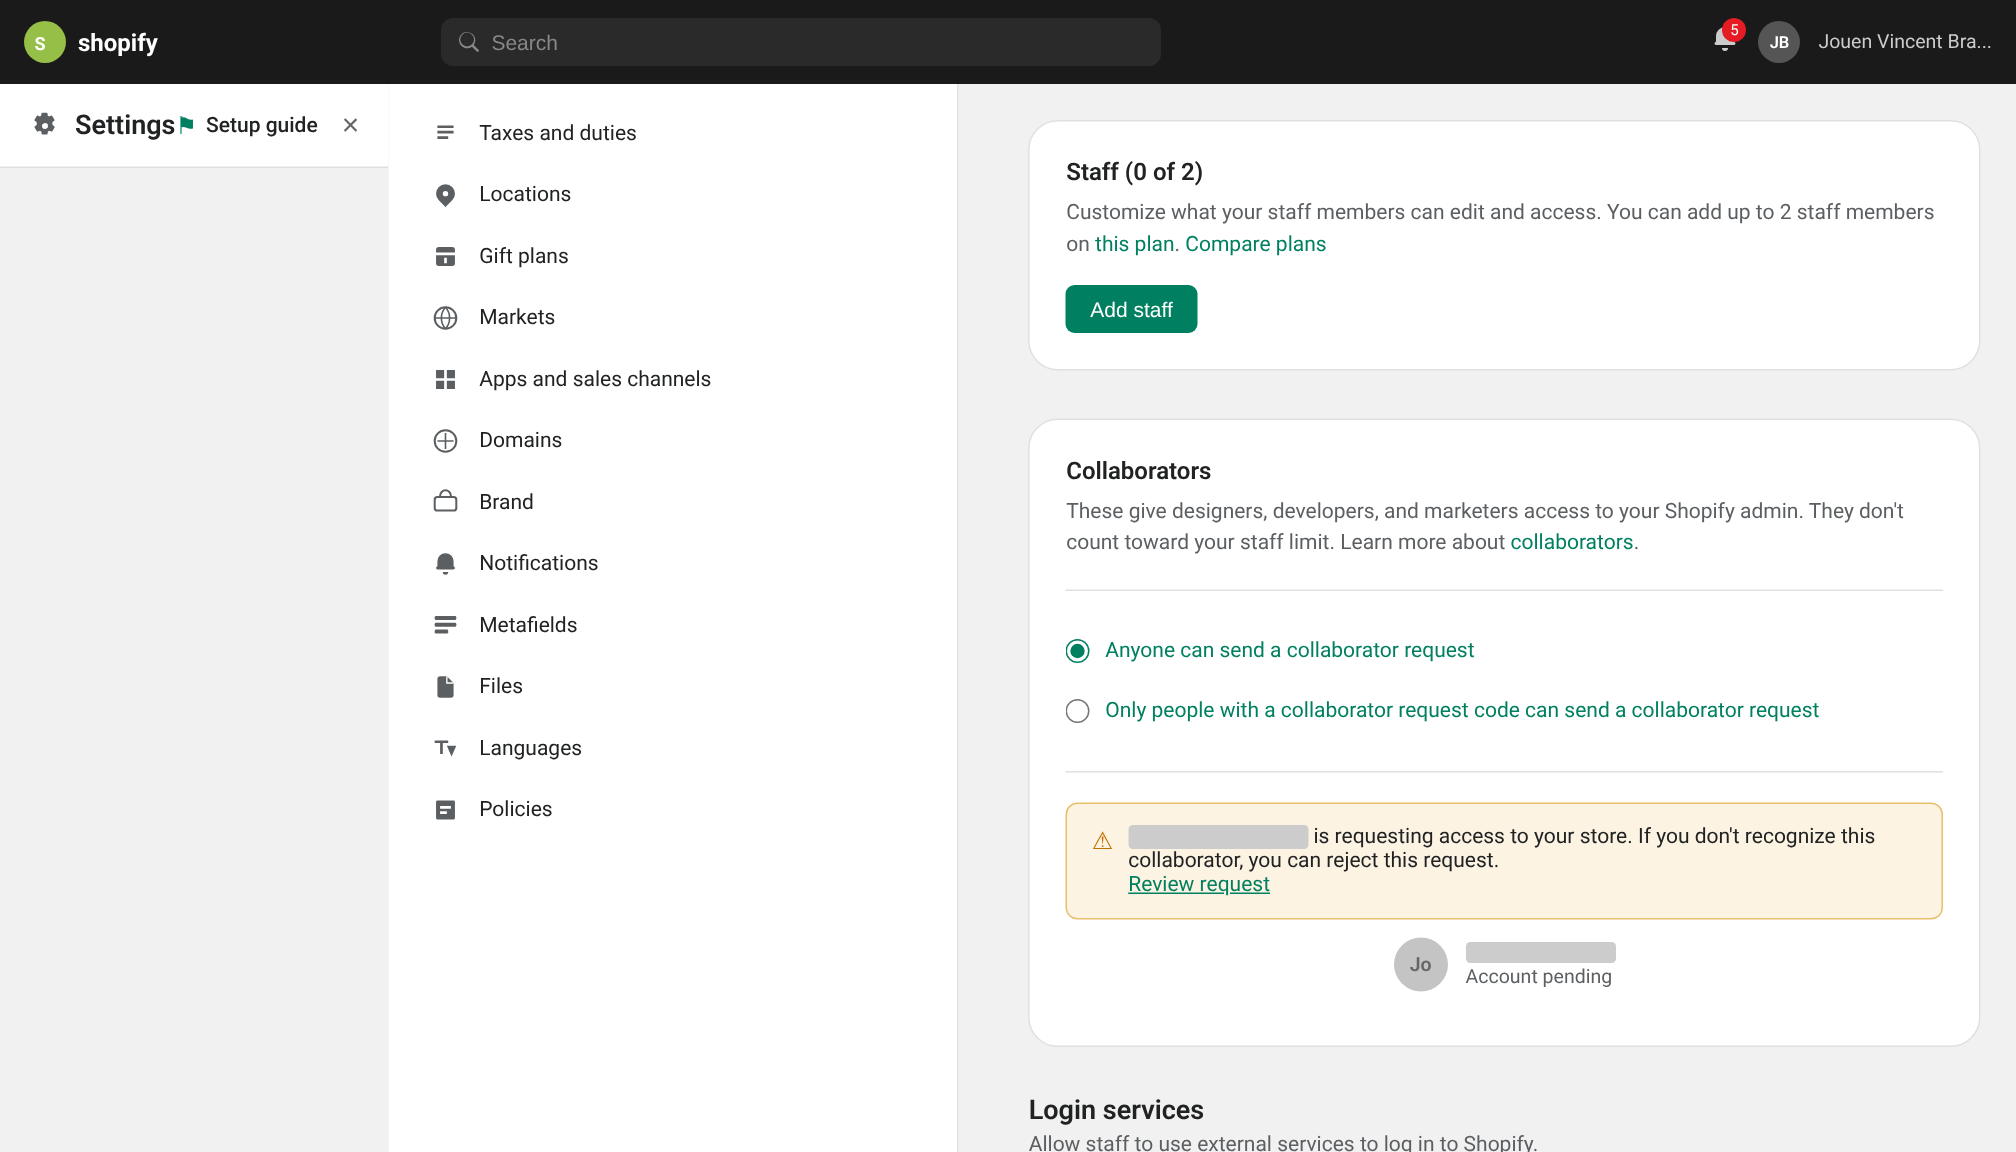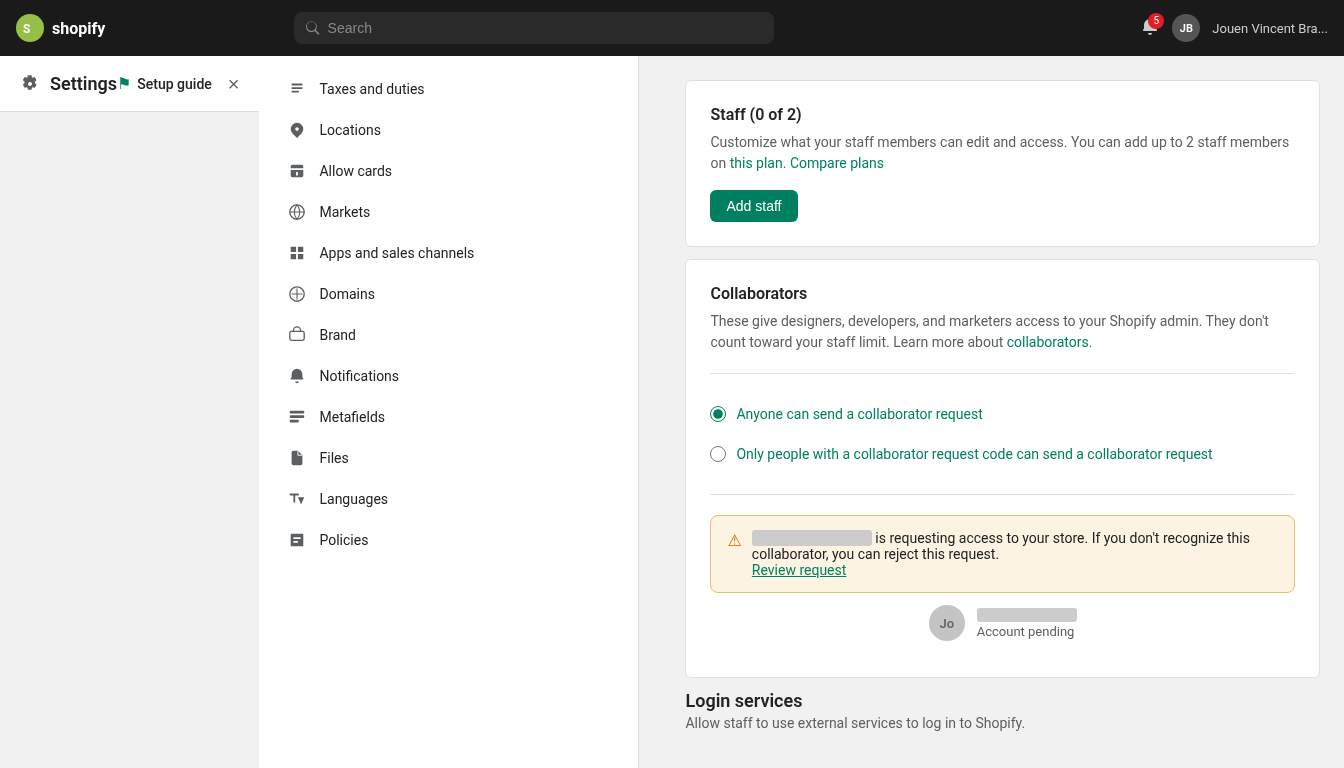--- a/index.html
+++ b/index.html
@@ -63,22 +63,22 @@
       display: flex; align-items: center; gap: 12px; padding: 10px 20px;
       cursor: pointer; color: #202223; font-size: 14px; border-radius: 6px; margin: 1px 8px;
     }
     .sidebar-item .icon { width: 20px; height: 20px; display: flex; align-items: center; justify-content: center; flex-shrink: 0; color: #5c5f62; }
     .sidebar-item .icon svg { width: 18px; height: 18px; }
 
     
     .main-content { flex: 1; overflow-y: auto; padding: 24px; }
 
     .card {
-      background: #fff; border-radius: 6px; border: 1px solid #e0e0e0;
-      padding: 24px; margin-bottom: 12px;
+      background: #fff; border-radius: 20px; border: 1px solid #e0e0e0;
+      padding: 24px; margin-bottom: 32px;
     }
     .card h2 { font-size: 16px; font-weight: 600; margin-bottom: 8px; }
     .card p { color: #5c5f62; font-size: 14px; line-height: 1.5; margin-bottom: 16px; }
     .card p a { color: #008060; text-decoration: none; }
 
     .btn-primary {
       background: #008060; color: #fff; border: none; border-radius: 6px;
       padding: 8px 16px; font-size: 14px; font-weight: 500; cursor: pointer;
     }
 
@@ -190,21 +190,21 @@
           </span>
           <span>Locations</span>
         </div>
 
         <div class="sidebar-item">
           <span class="icon">
             <svg viewBox="0 0 20 20" fill="currentColor">
                 <path d="M5 3a2 2 0 0 0-2 2v2h14V5a2 2 0 0 0-2-2H5zm12 6H3v6a2 2 0 0 0 2 2h10a2 2 0 0 0 2-2V9zM9 11h2v4H9v-4z"></path>
               </svg>
           </span>
-          <span>Allow cards</span>
+          <span>Gift plans</span>
         </div>
 
         <div class="sidebar-item">
           <span class="icon">
             <svg viewBox="0 0 20 20" fill="currentColor">
                 <circle cx="10" cy="10" r="8" fill="none" stroke="currentColor" stroke-width="1.5"></circle>
                 <path d="M2 10h16M10 2a12 12 0 0 1 0 16M10 2a12 12 0 0 0 0 16" stroke="currentColor" stroke-width="1.2" fill="none"></path>
               </svg>
           </span>
           <span>Markets</span>

